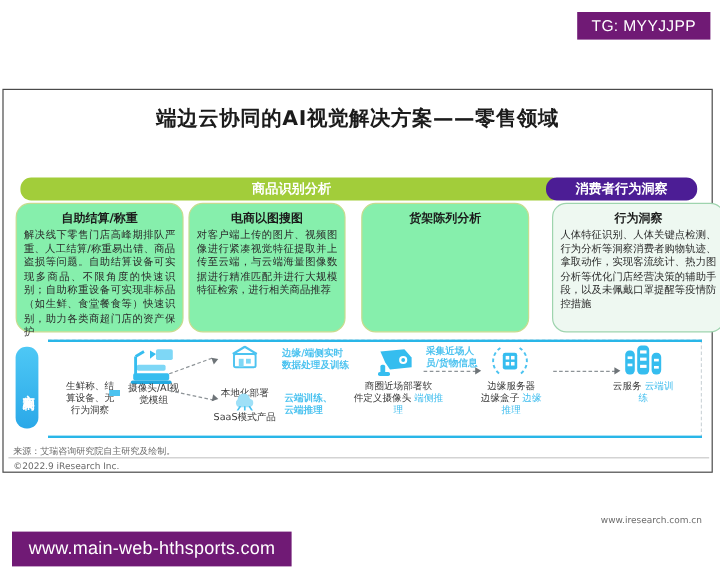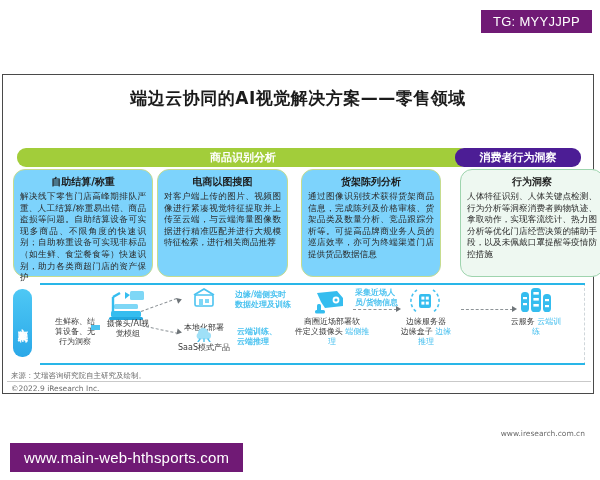--- a/index.html
+++ b/index.html
@@ -107,21 +107,21 @@
   }
   .col {
     position: absolute;
     top: 0;
     height: 108px;
     border-radius: 12px;
     box-sizing: border-box;
     padding: 5px 6px 4px 6px;
   }
   .col-green {
-    background: #7dd3fc;
+    background: #86efac;
     border: 1px solid #c6dc8e;
   }
   .col-teal {
     background: #eef8f1;
     border: 1px solid #9ed4ae;
   }
   .col-h {
     text-align: center;
     font-size: 10px;
     font-weight: bold;
@@ -281,21 +281,20 @@
       <div class="col-b">解决线下零售门店高峰期排队严重、人工结算/称重易出错、商品盗损等问题。自助结算设备可实现多商品、不限角度的快速识别；自助称重设备可实现非标品（如生鲜、食堂餐食等）快速识别，助力各类商超门店的资产保护</div>
     </div>
 
     <div class="col col-green" id="col1">
       <div class="col-h">电商以图搜图</div>
       <div class="col-b">对客户端上传的图片、视频图像进行紧凑视觉特征提取并上传至云端，与云端海量图像数据进行精准匹配并进行大规模特征检索，进行相关商品推荐</div>
     </div>
 
     <div class="col col-green" id="col2">
       <div class="col-h">货架陈列分析</div>
-      <div class="col-b">通过图像识别技术获得货架商品信息，完成陈列及价格审核、货架品类及数量分析、竞品跟踪分析等。可提高品牌商业务人员的巡店效率，亦可为终端渠道门店提供货品数据信息</div>
     </div>
 
     <div class="col col-teal" id="col3">
       <div class="col-h">行为洞察</div>
       <div class="col-b">人体特征识别、人体关键点检测、行为分析等洞察消费者购物轨迹、拿取动作，实现客流统计、热力图分析等优化门店经营决策的辅助手段，以及未佩戴口罩提醒等疫情防控措施</div>
     </div>
   </div>
 
   <div id="arch">
 

